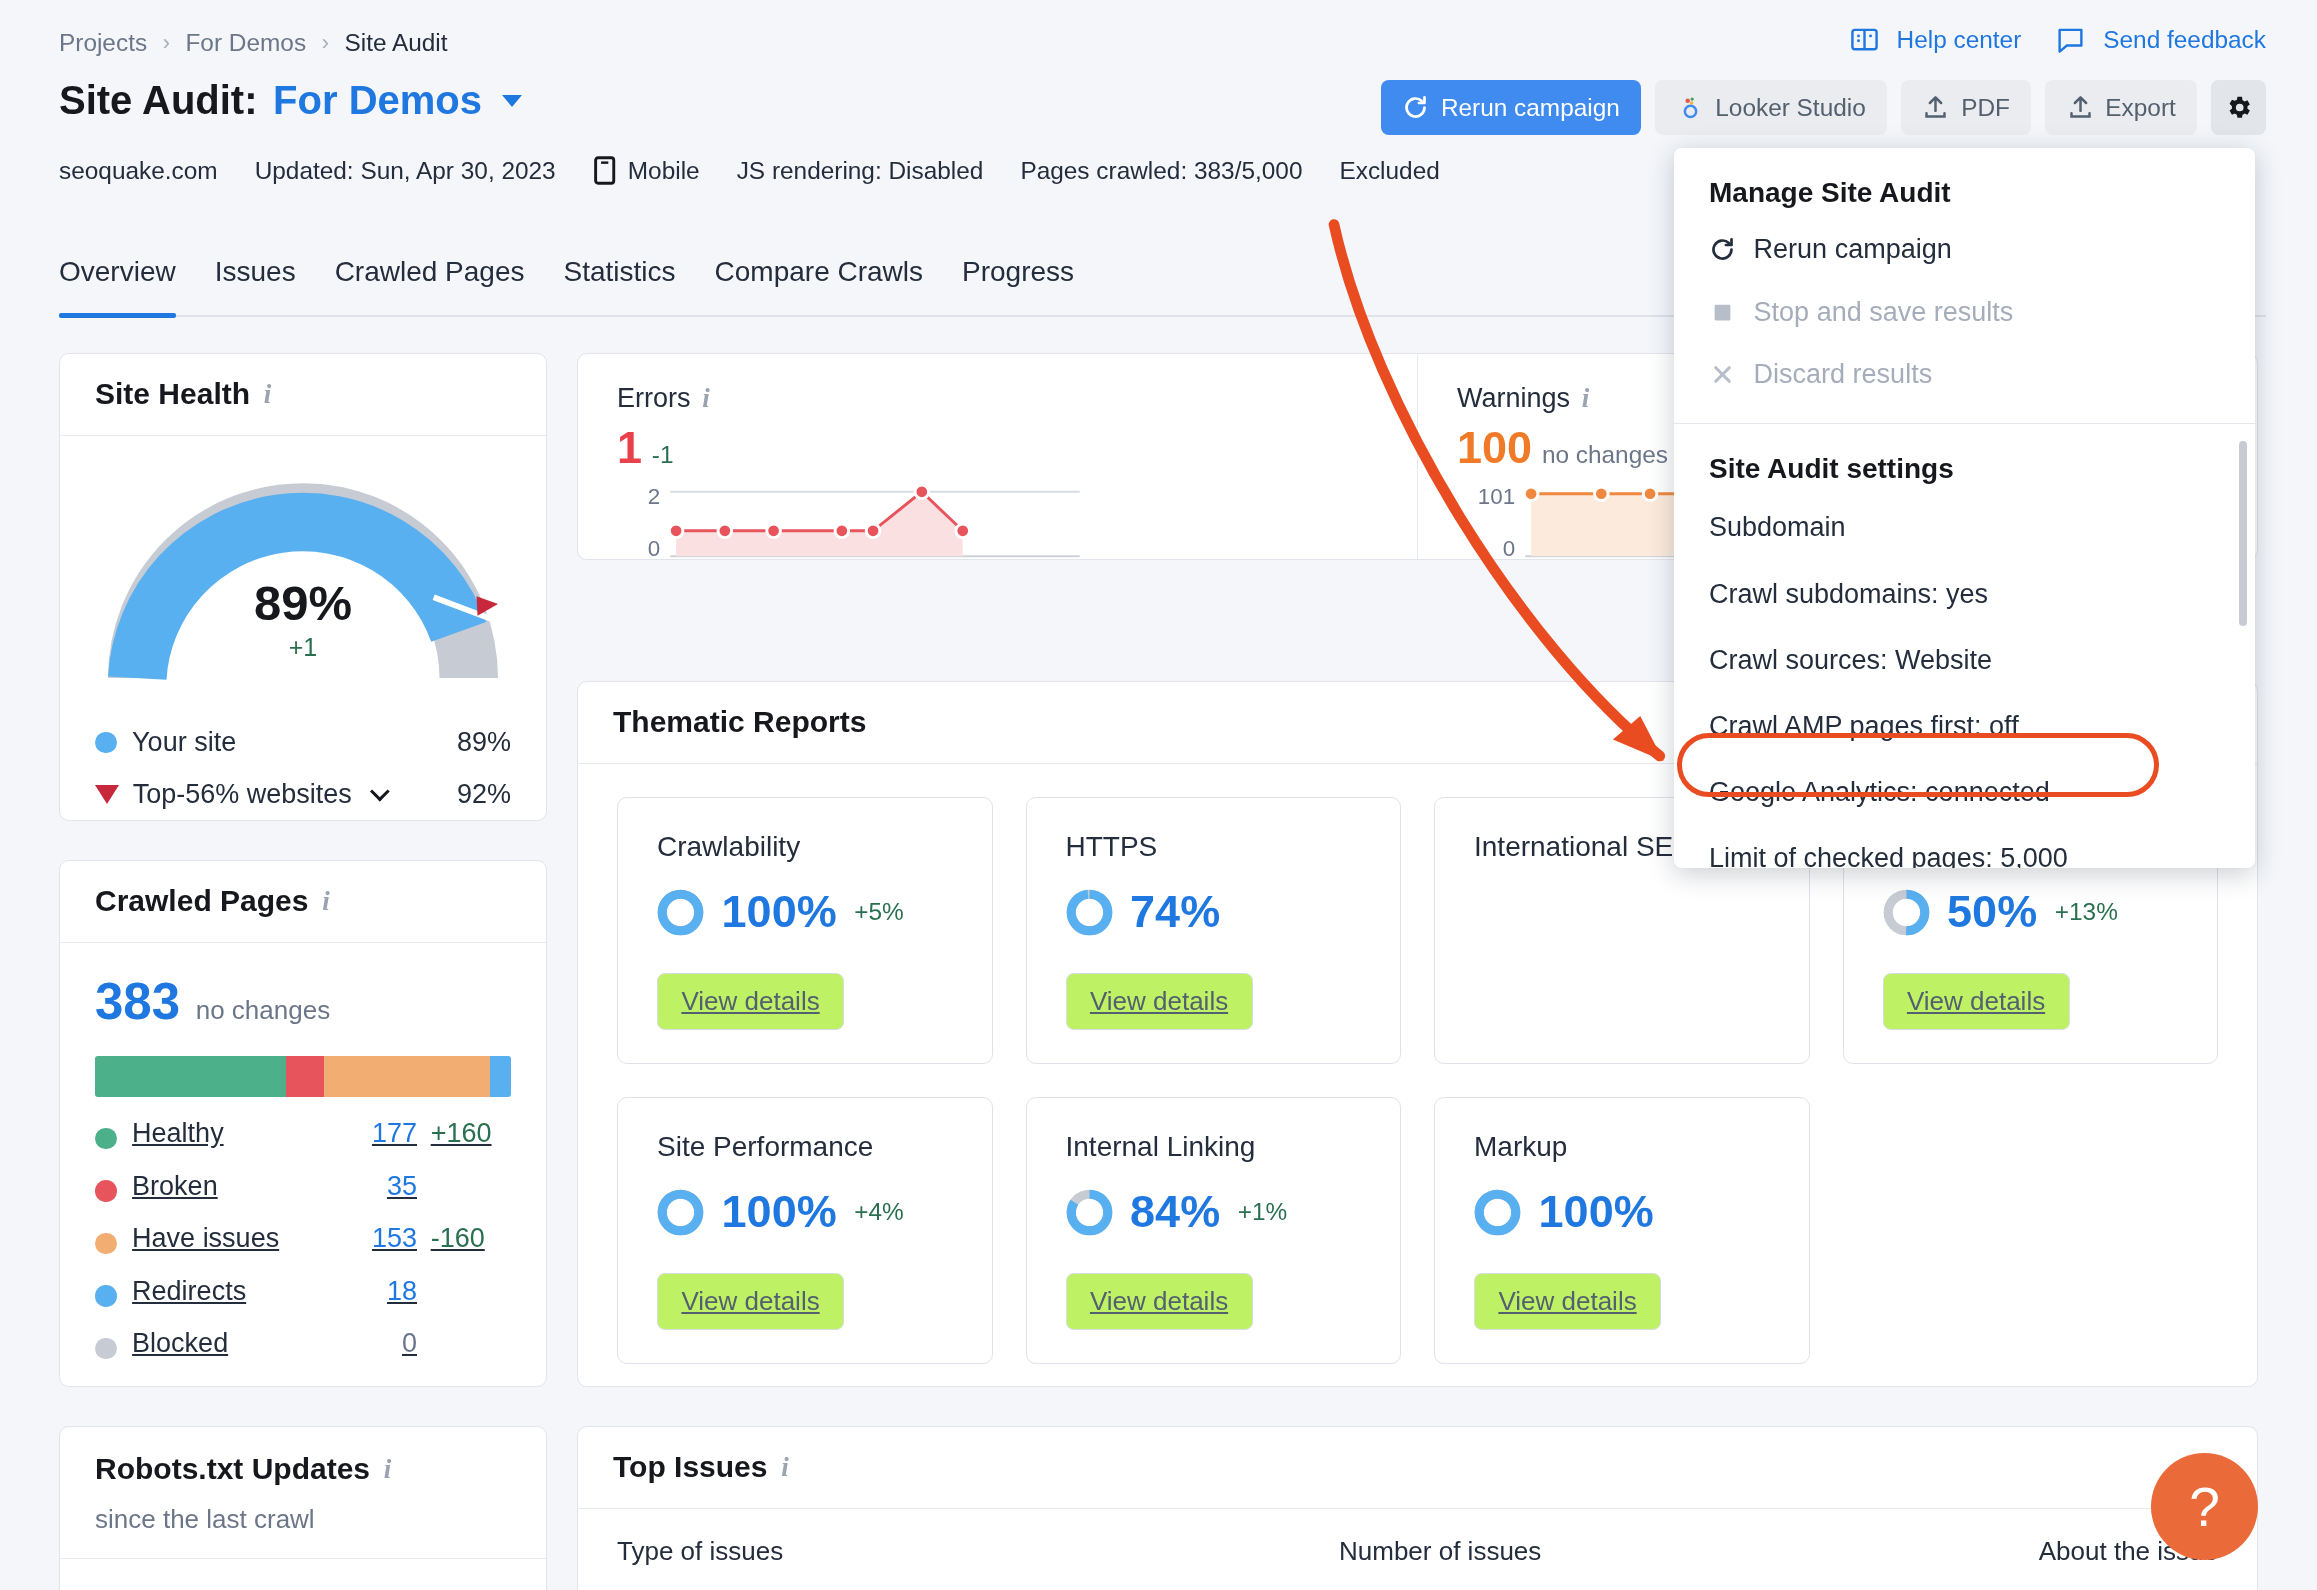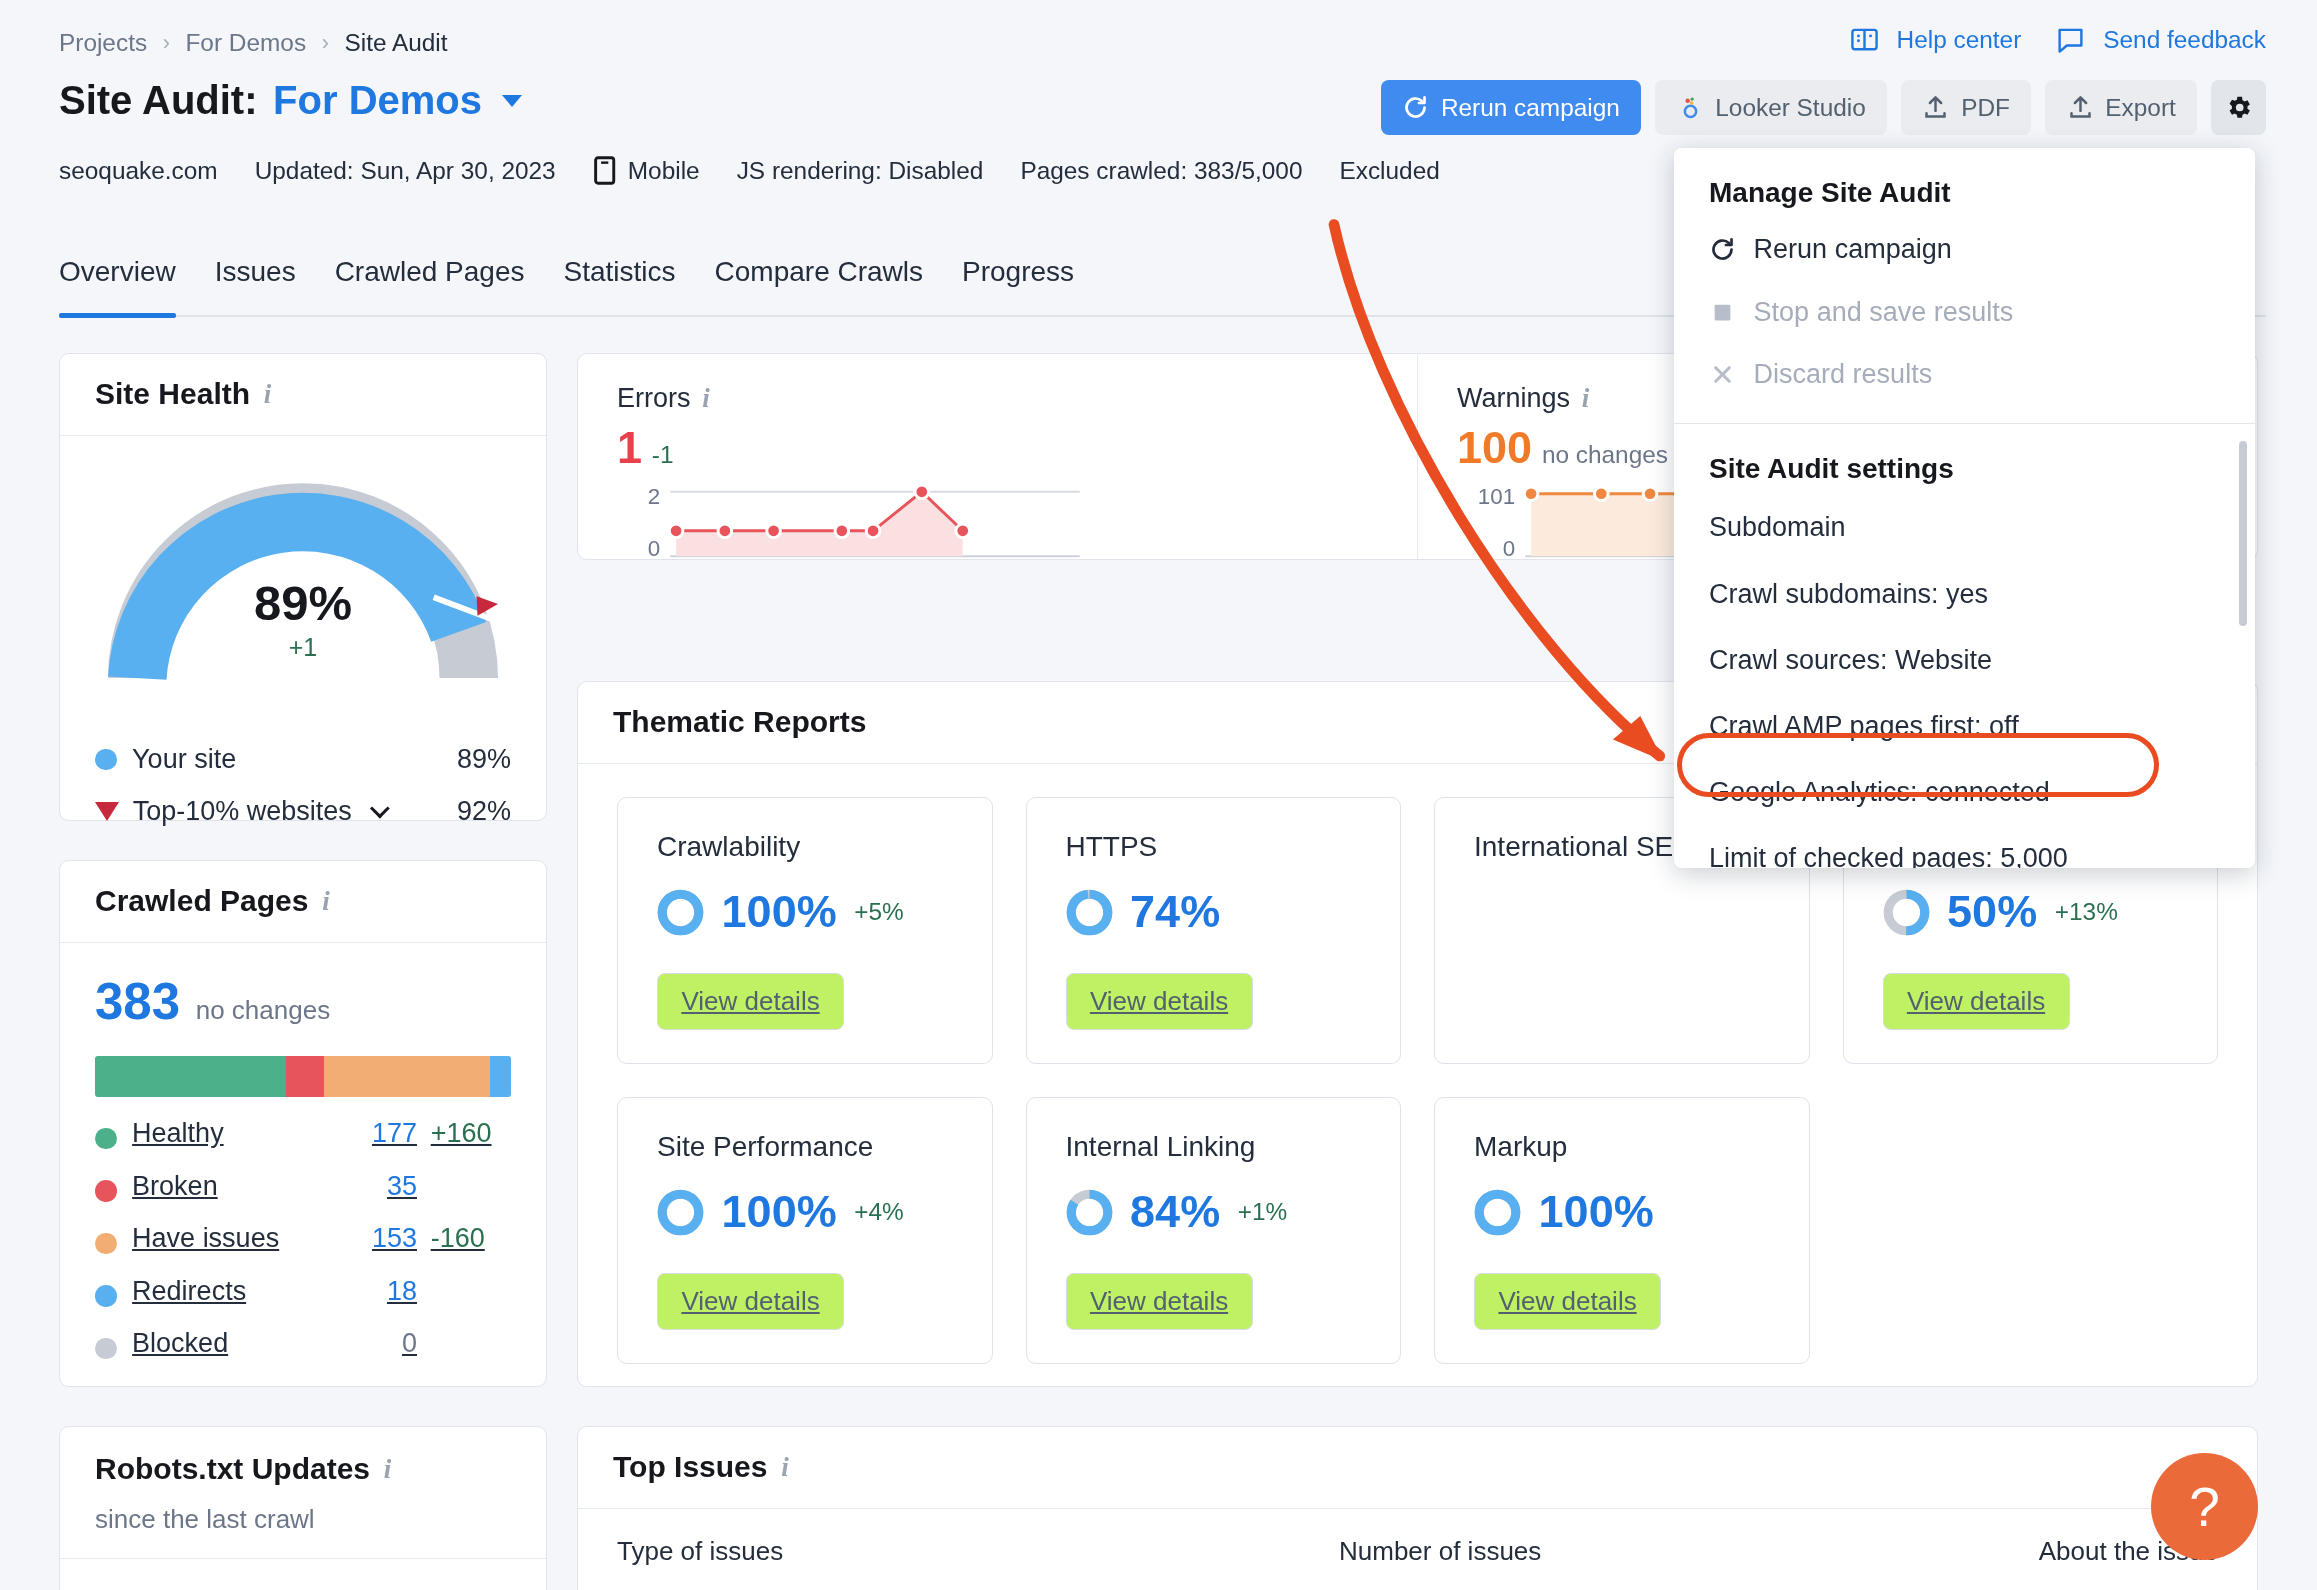--- a/index.html
+++ b/index.html
@@ -326,29 +326,29 @@
       <path d="M 30 200 A 170 170 0 0 1 370 200" fill="none" stroke="#c6cbd4" stroke-width="60"></path>
       <path d="M 30 200 A 170 170 0 0 1 359.7 152.5" fill="none" stroke="#58b0f0" stroke-width="60"></path>
       <line x1="334" y1="117" x2="392" y2="139" stroke="#ffffff" stroke-width="6"></line>
       <polygon points="378,116 400,124 379,136" fill="#c8283c"></polygon>
     </svg>
     <div style="position:absolute;left:0;right:0;top:92px;text-align:center;">
       <div style="font-size:49px;font-weight:bold;color:#16181d;">89%</div>
       <div style="font-size:25px;color:#2a7050;margin-top:2px;">+1</div>
     </div>
   </div>
-  <div class="legend-row" style="margin-top:58px;">
+  <div class="legend-row" style="margin-top:41px;">
     <span class="dot" style="background:#58b0f0"></span>
     <span class="lbl">Your site</span>
     <span>89%</span>
   </div>
   <div class="legend-row" style="margin-top:21.5px;">
     <span class="tri-down"></span>
     <span class="lbl">
-      <span>Top-10% websites</span>
+      <span>Top-56% websites</span>
       <span class="chev"></span>
     </span>
     <span>92%</span>
   </div>
 </div>
 
 <div class="card" id="crawled-pages">
   <div class="card-head">
     <span>Crawled Pages</span>
     <span class="info-i">i</span>

